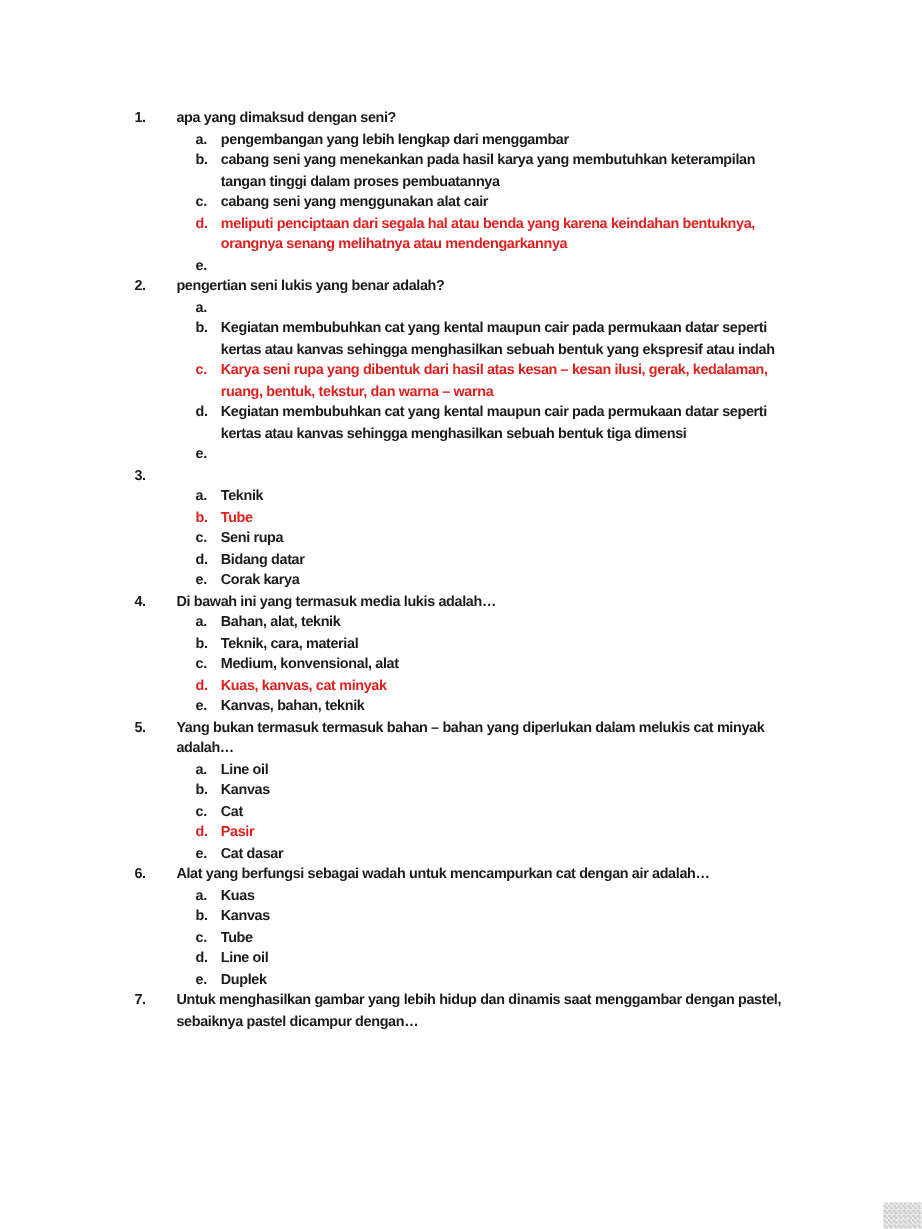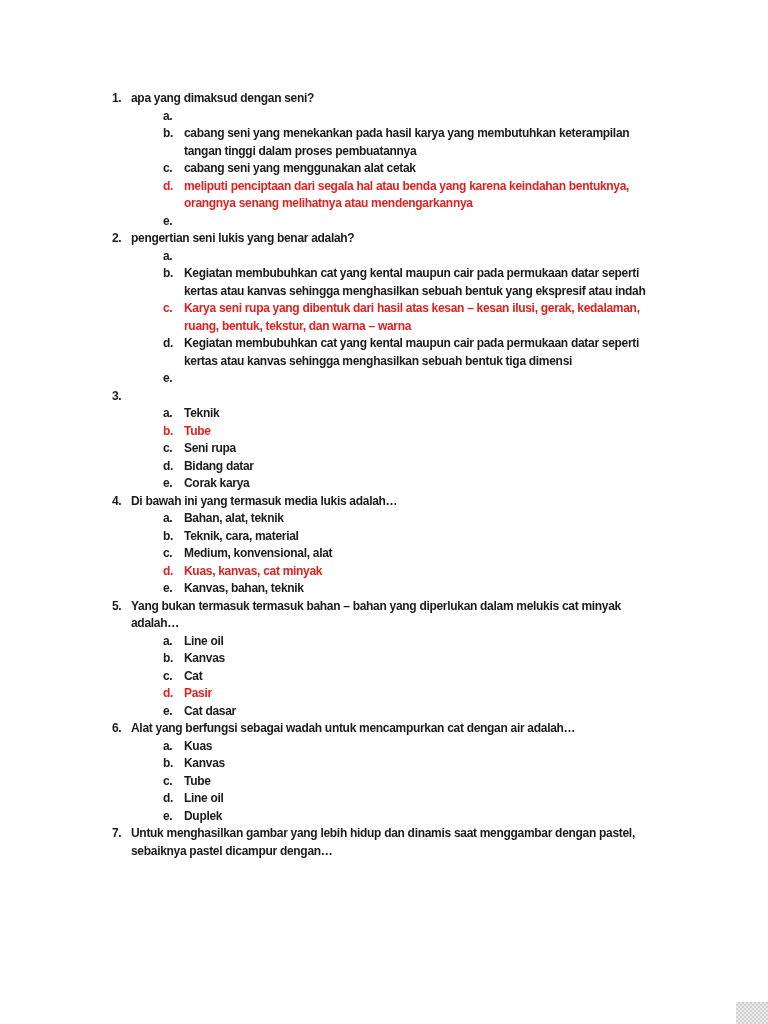--- a/index.html
+++ b/index.html
@@ -9,21 +9,21 @@
   }
   .page{
     position:relative;width:768px;height:1024px;background:#ffffff;
     color:var(--text,#1b1b1b);
     font-size:12px;line-height:17.5px;font-weight:700;letter-spacing:-0.3px;
   }
   .content{position:absolute;top:90px;left:112px;width:620px;}
   .q-block{}
   .q-line{display:flex;}
   .q-num{width:19px;flex:none;}
-  .q-text{white-space:pre;}
+  .q-text{white-space:pre;margin-left:16px;}
   .opt{display:flex;margin-left:51px;}
   .opt-letter{width:21px;flex:none;}
   .opt-text{white-space:pre;}
   .red{color:var(--red,#e01f1f);}
   .it{}
   .corner-checker{
     position:absolute;right:0;bottom:0;width:32px;height:22px;
     background-image:conic-gradient(var(--checker-dark,#cfcfcf) 90deg,
       var(--checker-light,#ebebeb) 90deg 180deg,
       var(--checker-dark,#cfcfcf) 180deg 270deg,
@@ -36,29 +36,30 @@
 
 <div class="page" style="background: rgb(255, 255, 255);">
   <div class="content">
       <div class="q-block">
         <div class="q-line">
           <span class="q-num">1.</span>
           <div class="q-text"><span>apa yang dimaksud dengan seni?</span></div>
         </div>
         <div class="opt">
           <span class="opt-letter">a.</span>
+          <span class="opt-text">pengembangan yang lebih lengkap dari menggambar</span>
         </div>
         <div class="opt">
           <span class="opt-letter">b.</span>
           <span class="opt-text">cabang seni yang menekankan pada hasil karya yang membutuhkan keterampilan
 tangan tinggi dalam proses pembuatannya</span>
         </div>
         <div class="opt">
           <span class="opt-letter">c.</span>
-          <span class="opt-text">cabang seni yang menggunakan alat cetak</span>
+          <span class="opt-text">cabang seni yang menggunakan alat cair</span>
         </div>
         <div class="opt">
           <span class="opt-letter red">d.</span>
           <span class="opt-text red">meliputi penciptaan dari segala hal atau benda yang karena keindahan bentuknya,
 orangnya senang melihatnya atau mendengarkannya</span>
         </div>
         <div class="opt">
           <span class="opt-letter">e.</span>
         </div>
       </div>

